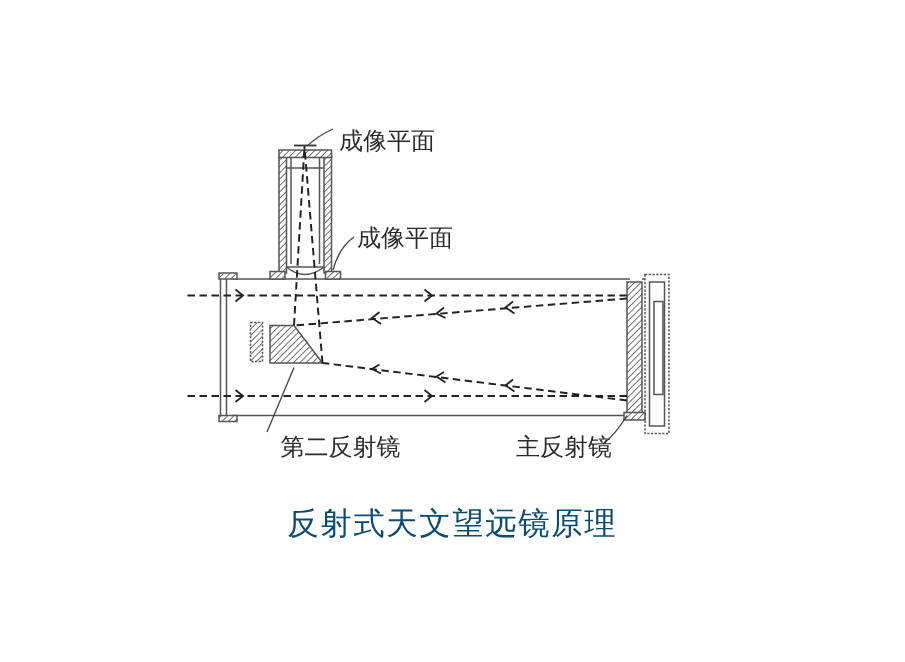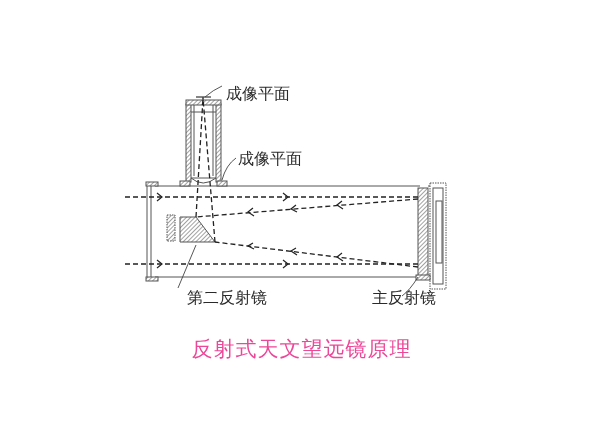--- a/index.html
+++ b/index.html
@@ -1,19 +1,19 @@
 <!DOCTYPE html>
 <html><head>
   <meta charset="utf-8">
   <style>
     html, body { margin: 0; padding: 0; background: #ffffff; }
     body { width: 603px; height: 441px; position: relative; overflow: hidden; font-family: "DejaVu Sans", sans-serif; }
     #diagram { position: absolute; left: 0; top: 0; }
     .label { position: absolute; font-size: 16px; color: #2a2a2a; white-space: nowrap; line-height: 1; font-family: "DejaVu Sans", sans-serif; }
-    .title { position: absolute; left: 0; width: 603px; top: 339px; text-align: center; font-size: 21px; color: #ec4899; letter-spacing: 1px; line-height: 1; font-family: "DejaVu Sans", sans-serif; }
+    .title { position: absolute; left: 0; width: 603px; top: 339px; text-align: center; font-size: 21px; color: #0c4a6e; letter-spacing: 1px; line-height: 1; font-family: "DejaVu Sans", sans-serif; }
   </style>
 </head>
 <body>
 
 <svg id="diagram" width="603" height="441" viewBox="0 0 603 441" xmlns="http://www.w3.org/2000/svg">
   <defs>
     <pattern id="hatch" patternUnits="userSpaceOnUse" width="3" height="3" patternTransform="rotate(45)">
       <rect width="3" height="3" fill="#ffffff"></rect>
       <line x1="0" y1="0" x2="0" y2="3" stroke="#555" stroke-width="1.1"></line>
     </pattern>
@@ -103,15 +103,15 @@
     <path d="M205 97 Q213 90 222 86"></path>
     <path d="M222 180 Q226 165 236 158"></path>
     <path d="M196 245 L178 288"></path>
     <path d="M418 277 Q410 290 402 296"></path>
   </g>
 </svg>
 
 <div class="label" style="left:226px; top:86px;">成像平面</div>
 <div class="label" style="left:238px; top:151px;">成像平面</div>
 <div class="label" style="left:146px; top:290px;margin-left:41px;">第二反射镜</div>
-<div class="label" style="left:344px; top:290px;margin-left:28px;">主反射镜</div>
+<div class="label" style="left:344px; top:290px;">主反射镜</div>
 
 <div class="title">反射式天文望远镜原理</div>
 
 </body></html>

